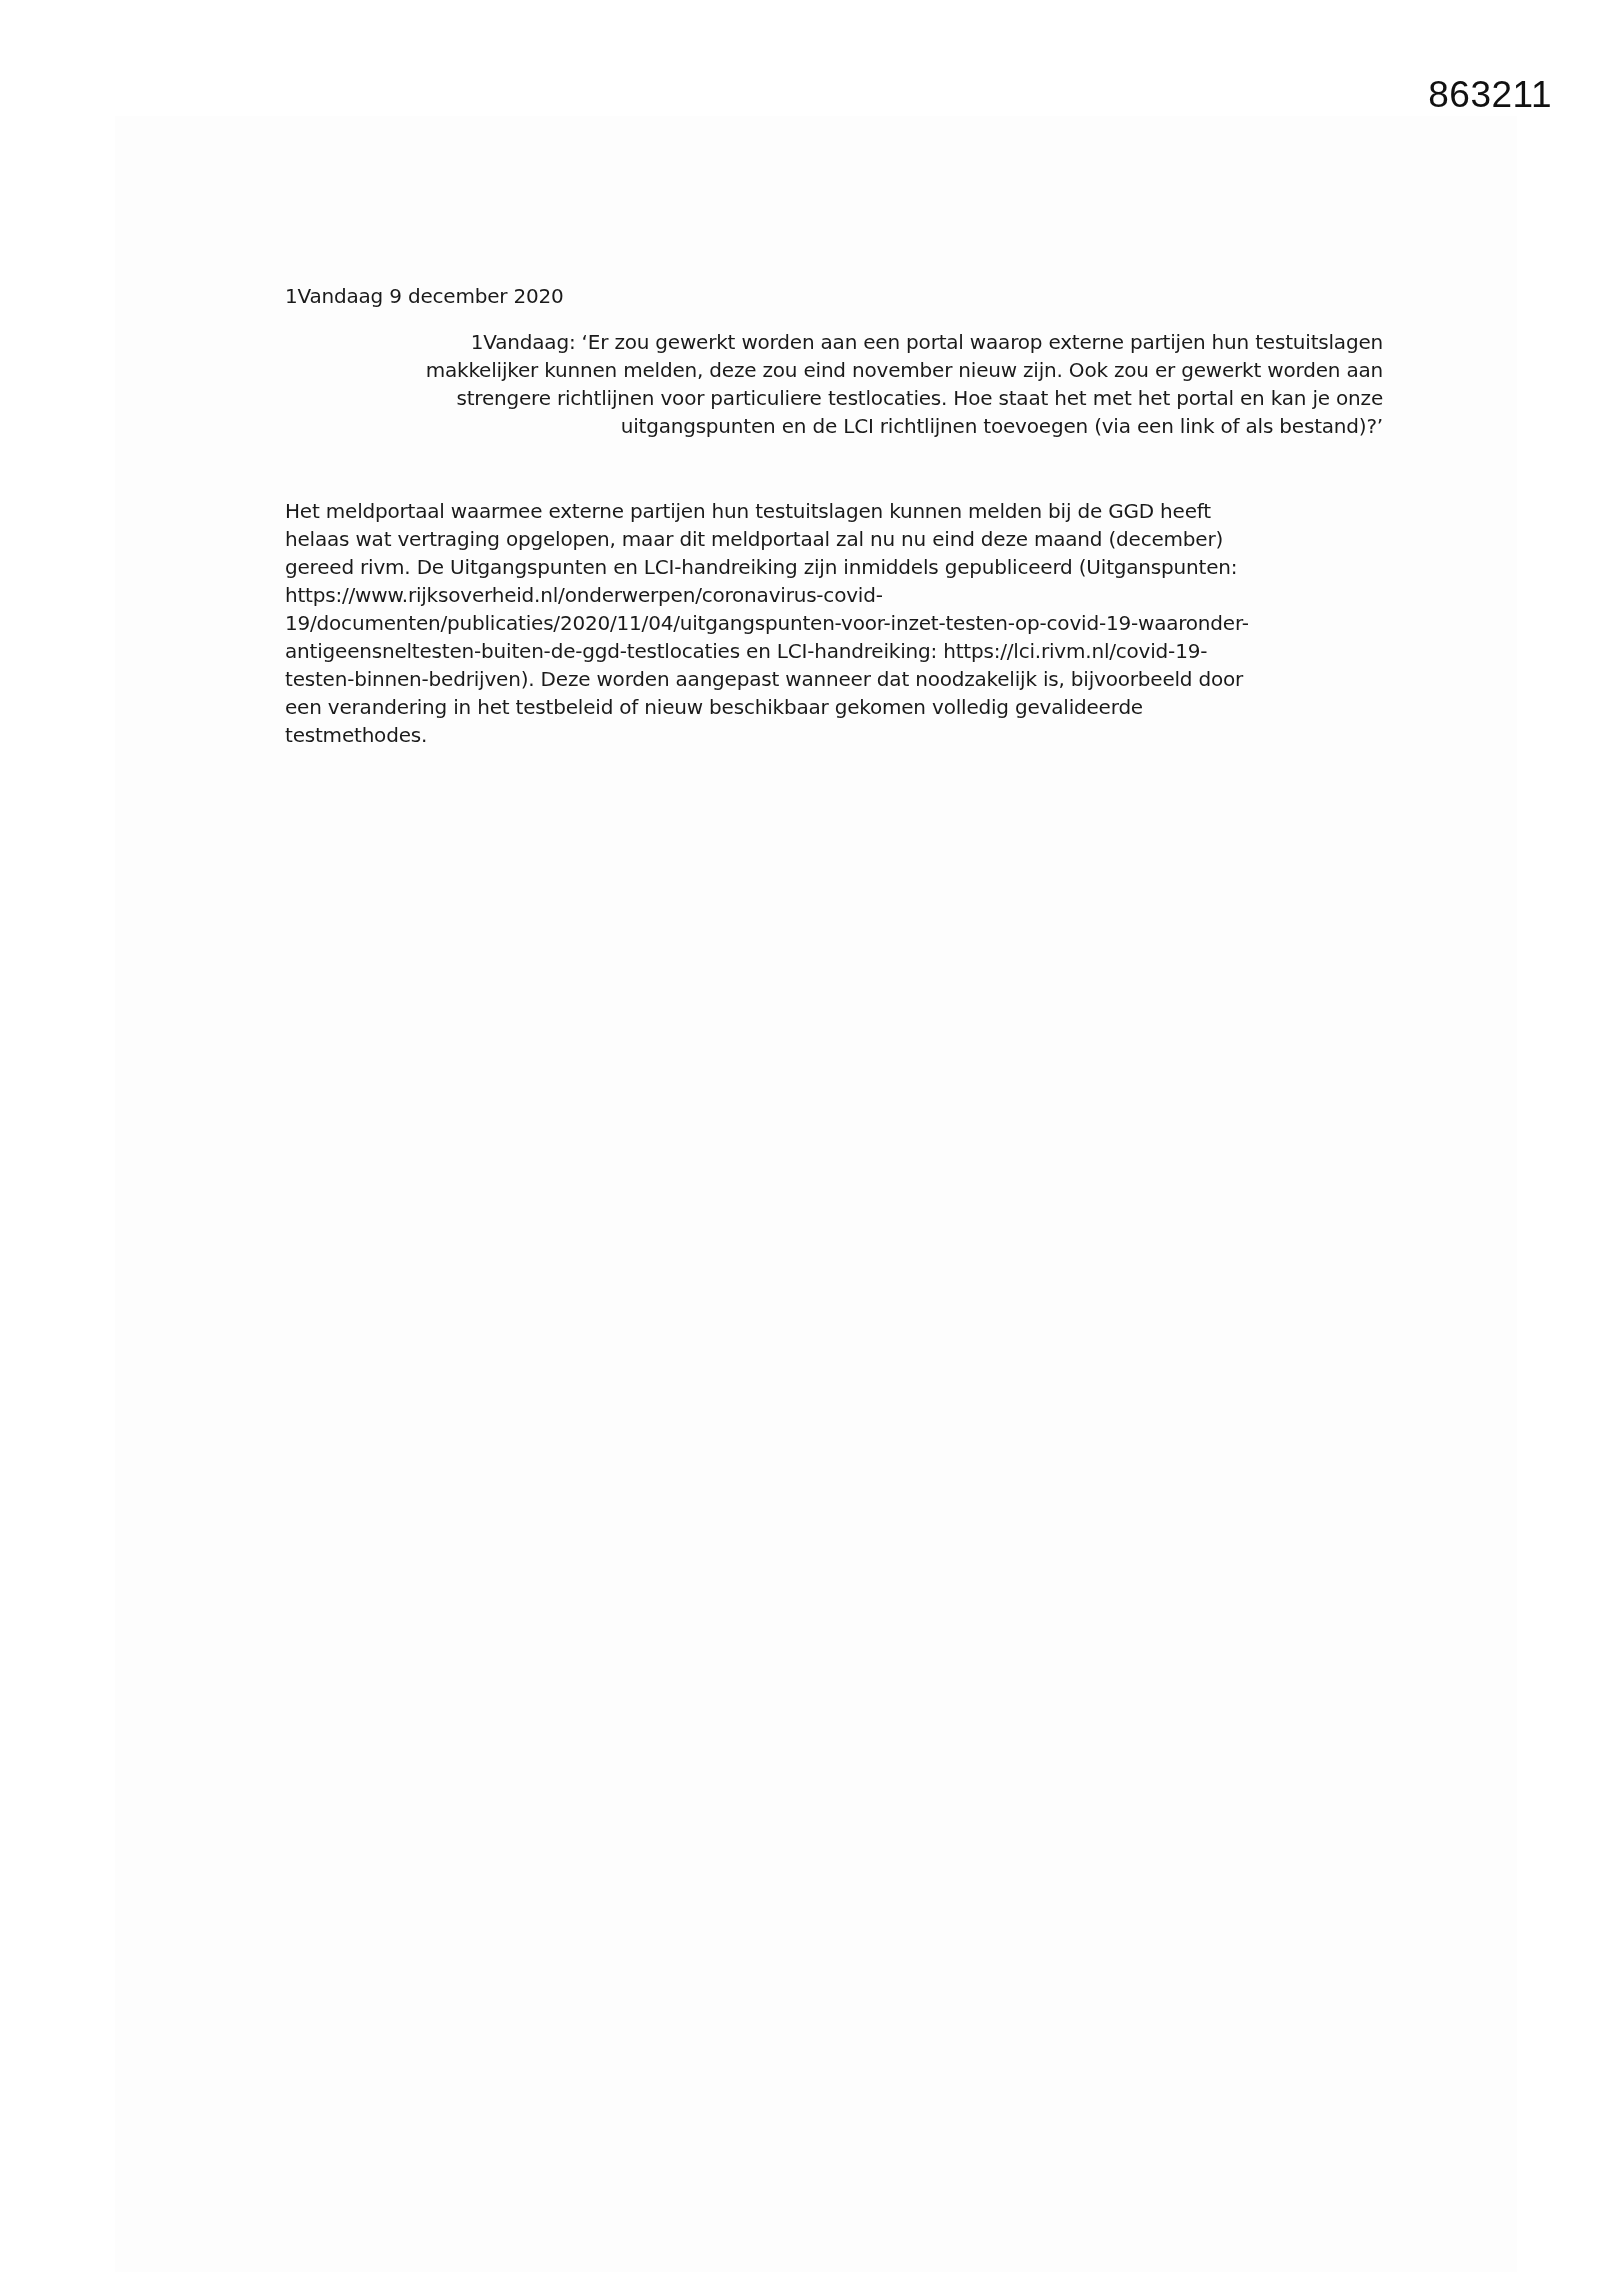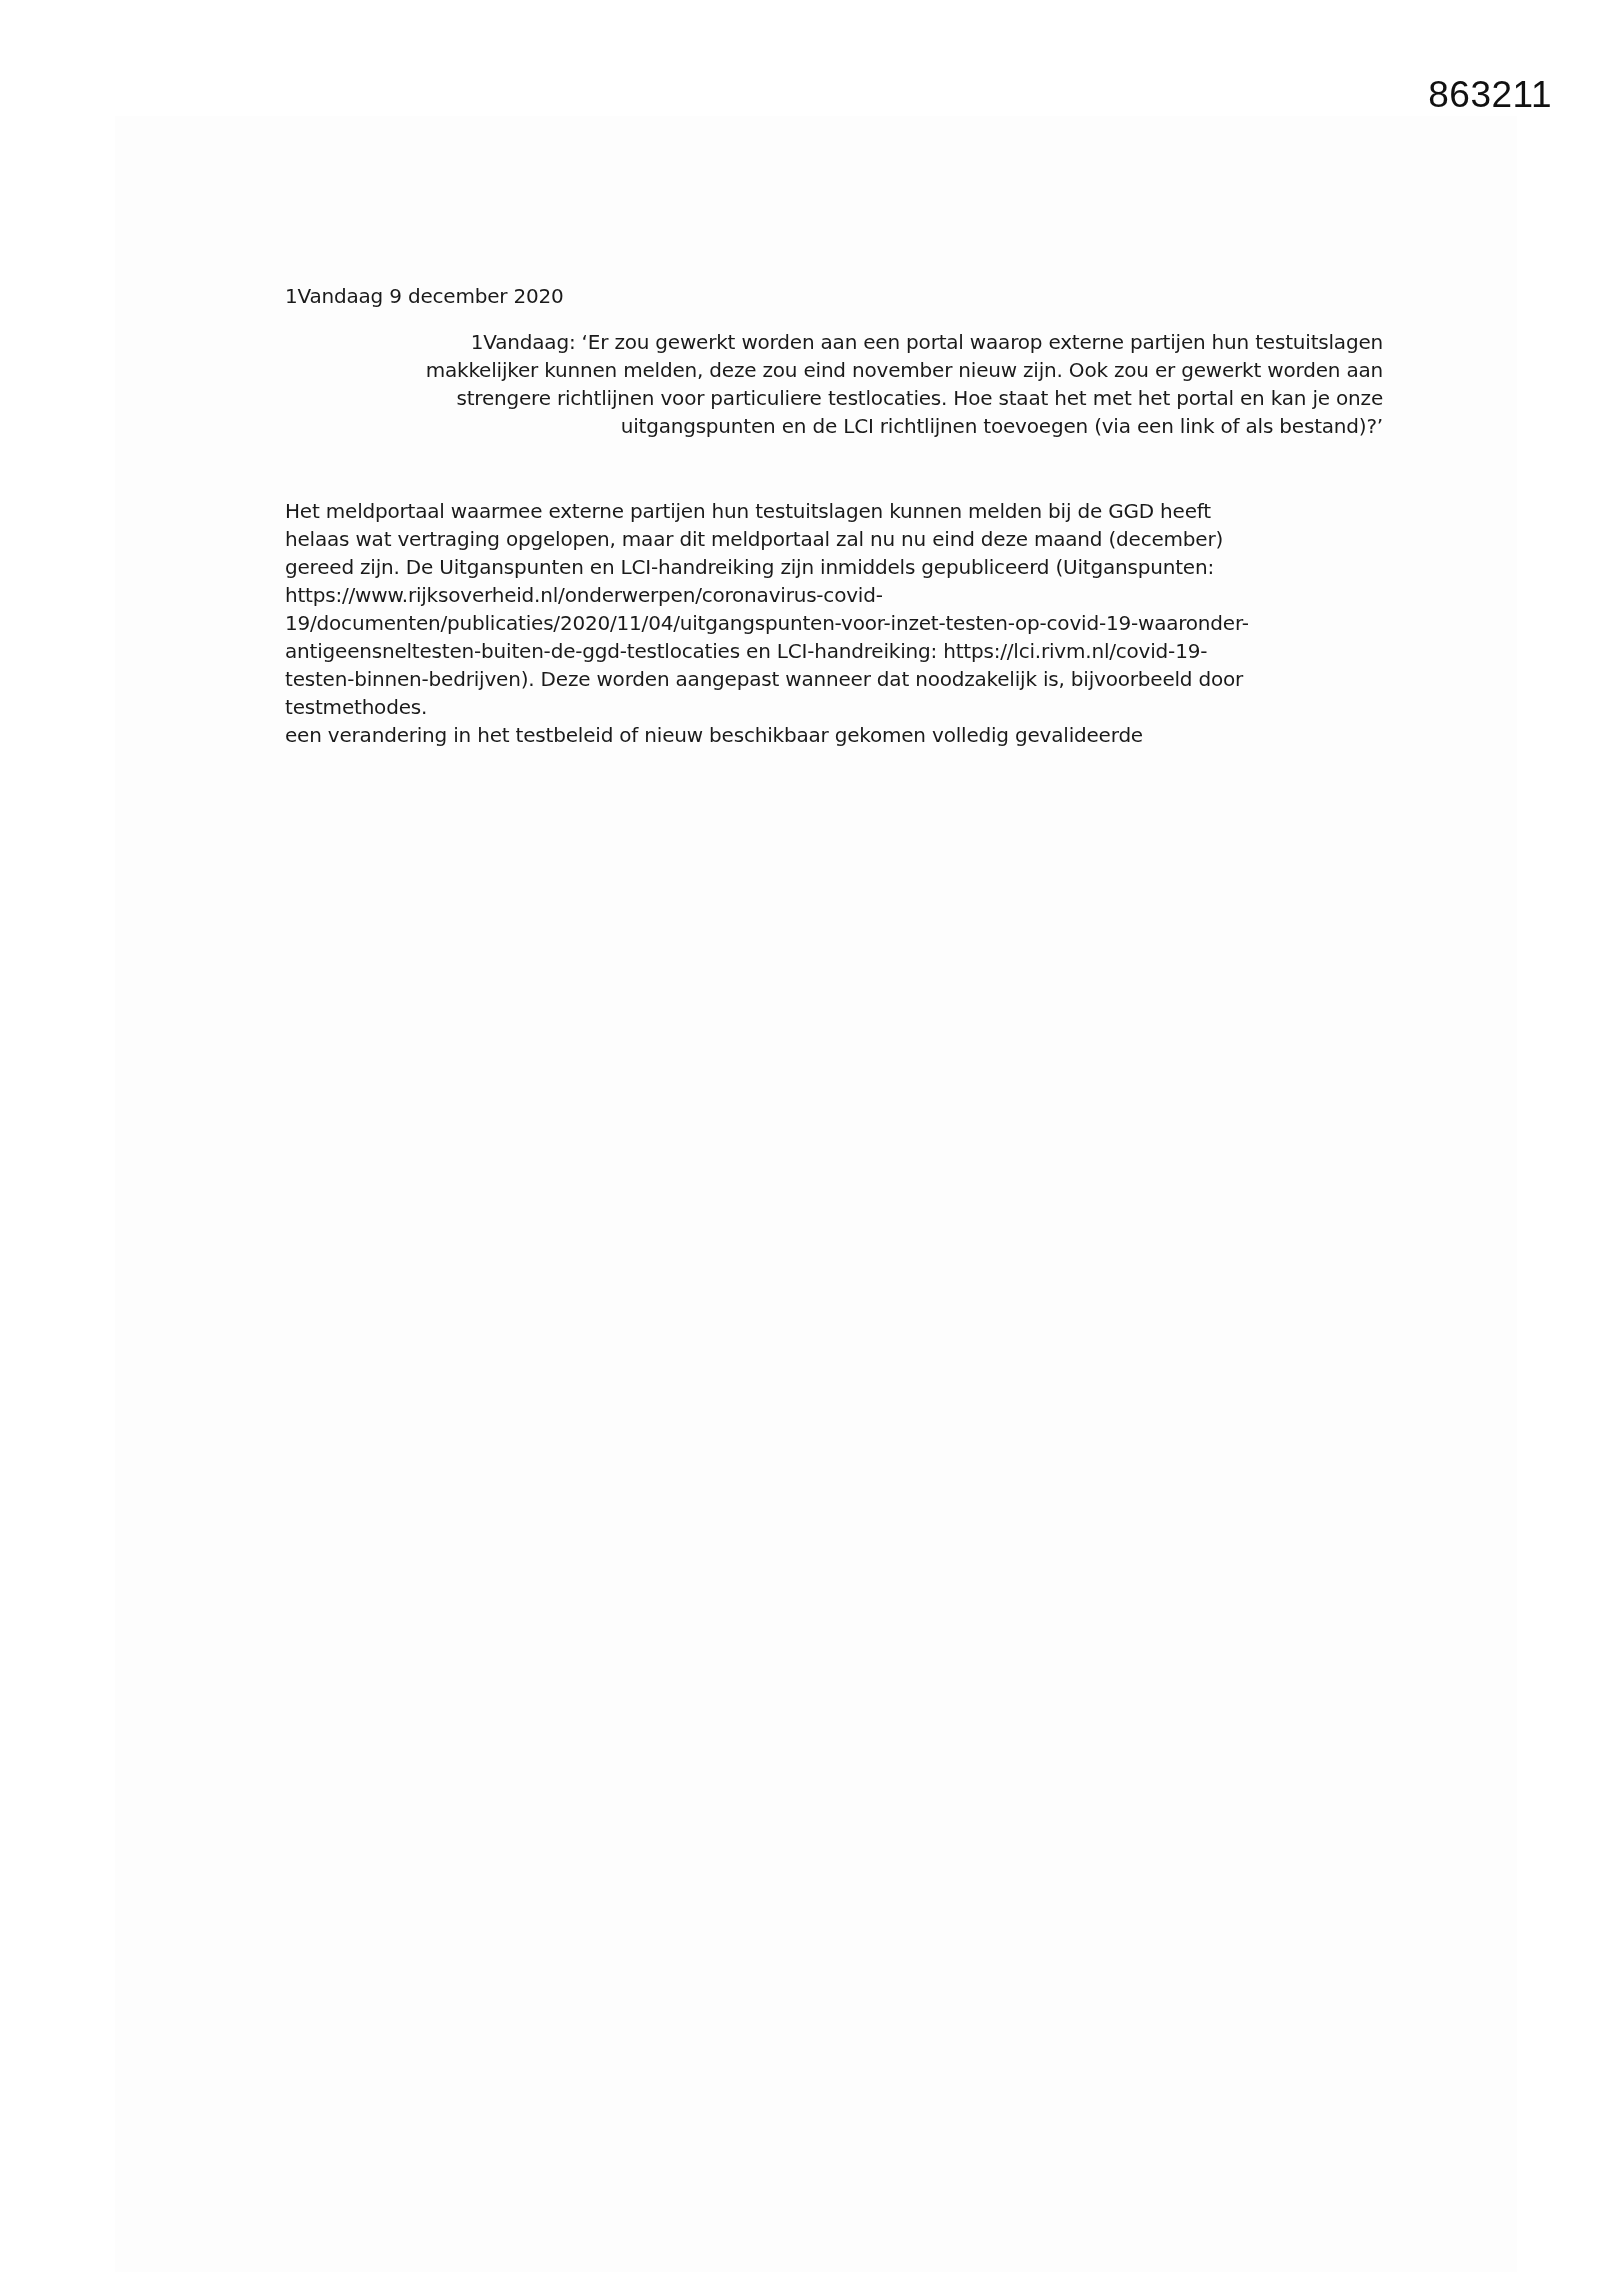--- a/index.html
+++ b/index.html
@@ -69,22 +69,22 @@
   <p class="question">
     <span class="line">1Vandaag: ‘Er zou gewerkt worden aan een portal waarop externe partijen hun testuitslagen</span>
     <span class="line">makkelijker kunnen melden, deze zou eind november nieuw zijn. Ook zou er gewerkt worden aan</span>
     <span class="line">strengere richtlijnen voor particuliere testlocaties. Hoe staat het met het portal en kan je onze</span>
     <span class="line">uitgangspunten en de LCI richtlijnen toevoegen (via een link of als bestand)?’</span>
   </p>
 
   <p class="answer">
     <span class="line">Het meldportaal waarmee externe partijen hun testuitslagen kunnen melden bij de GGD heeft</span>
     <span class="line">helaas wat vertraging opgelopen, maar dit meldportaal zal nu nu eind deze maand (december)</span>
-    <span class="line">gereed zijn.  De Uitganspunten en LCI-handreiking zijn inmiddels gepubliceerd (Uitganspunten:</span>
+    <span class="line">gereed rivm.  De Uitgangspunten en LCI-handreiking zijn inmiddels gepubliceerd (Uitganspunten:</span>
     <span class="line">https://www.rijksoverheid.nl/onderwerpen/coronavirus-covid-</span>
     <span class="line">19/documenten/publicaties/2020/11/04/uitgangspunten-voor-inzet-testen-op-covid-19-waaronder-</span>
     <span class="line">antigeensneltesten-buiten-de-ggd-testlocaties en LCI-handreiking: https://lci.rivm.nl/covid-19-</span>
     <span class="line">testen-binnen-bedrijven). Deze worden aangepast wanneer dat noodzakelijk is, bijvoorbeeld door</span>
+    <span class="line">een verandering in het testbeleid of nieuw beschikbaar gekomen volledig gevalideerde</span>
     <span class="line">testmethodes.</span>
-    <span class="line">een verandering in het testbeleid of nieuw beschikbaar gekomen volledig gevalideerde</span>
   </p>
 </div>
 
 
 </body></html>

